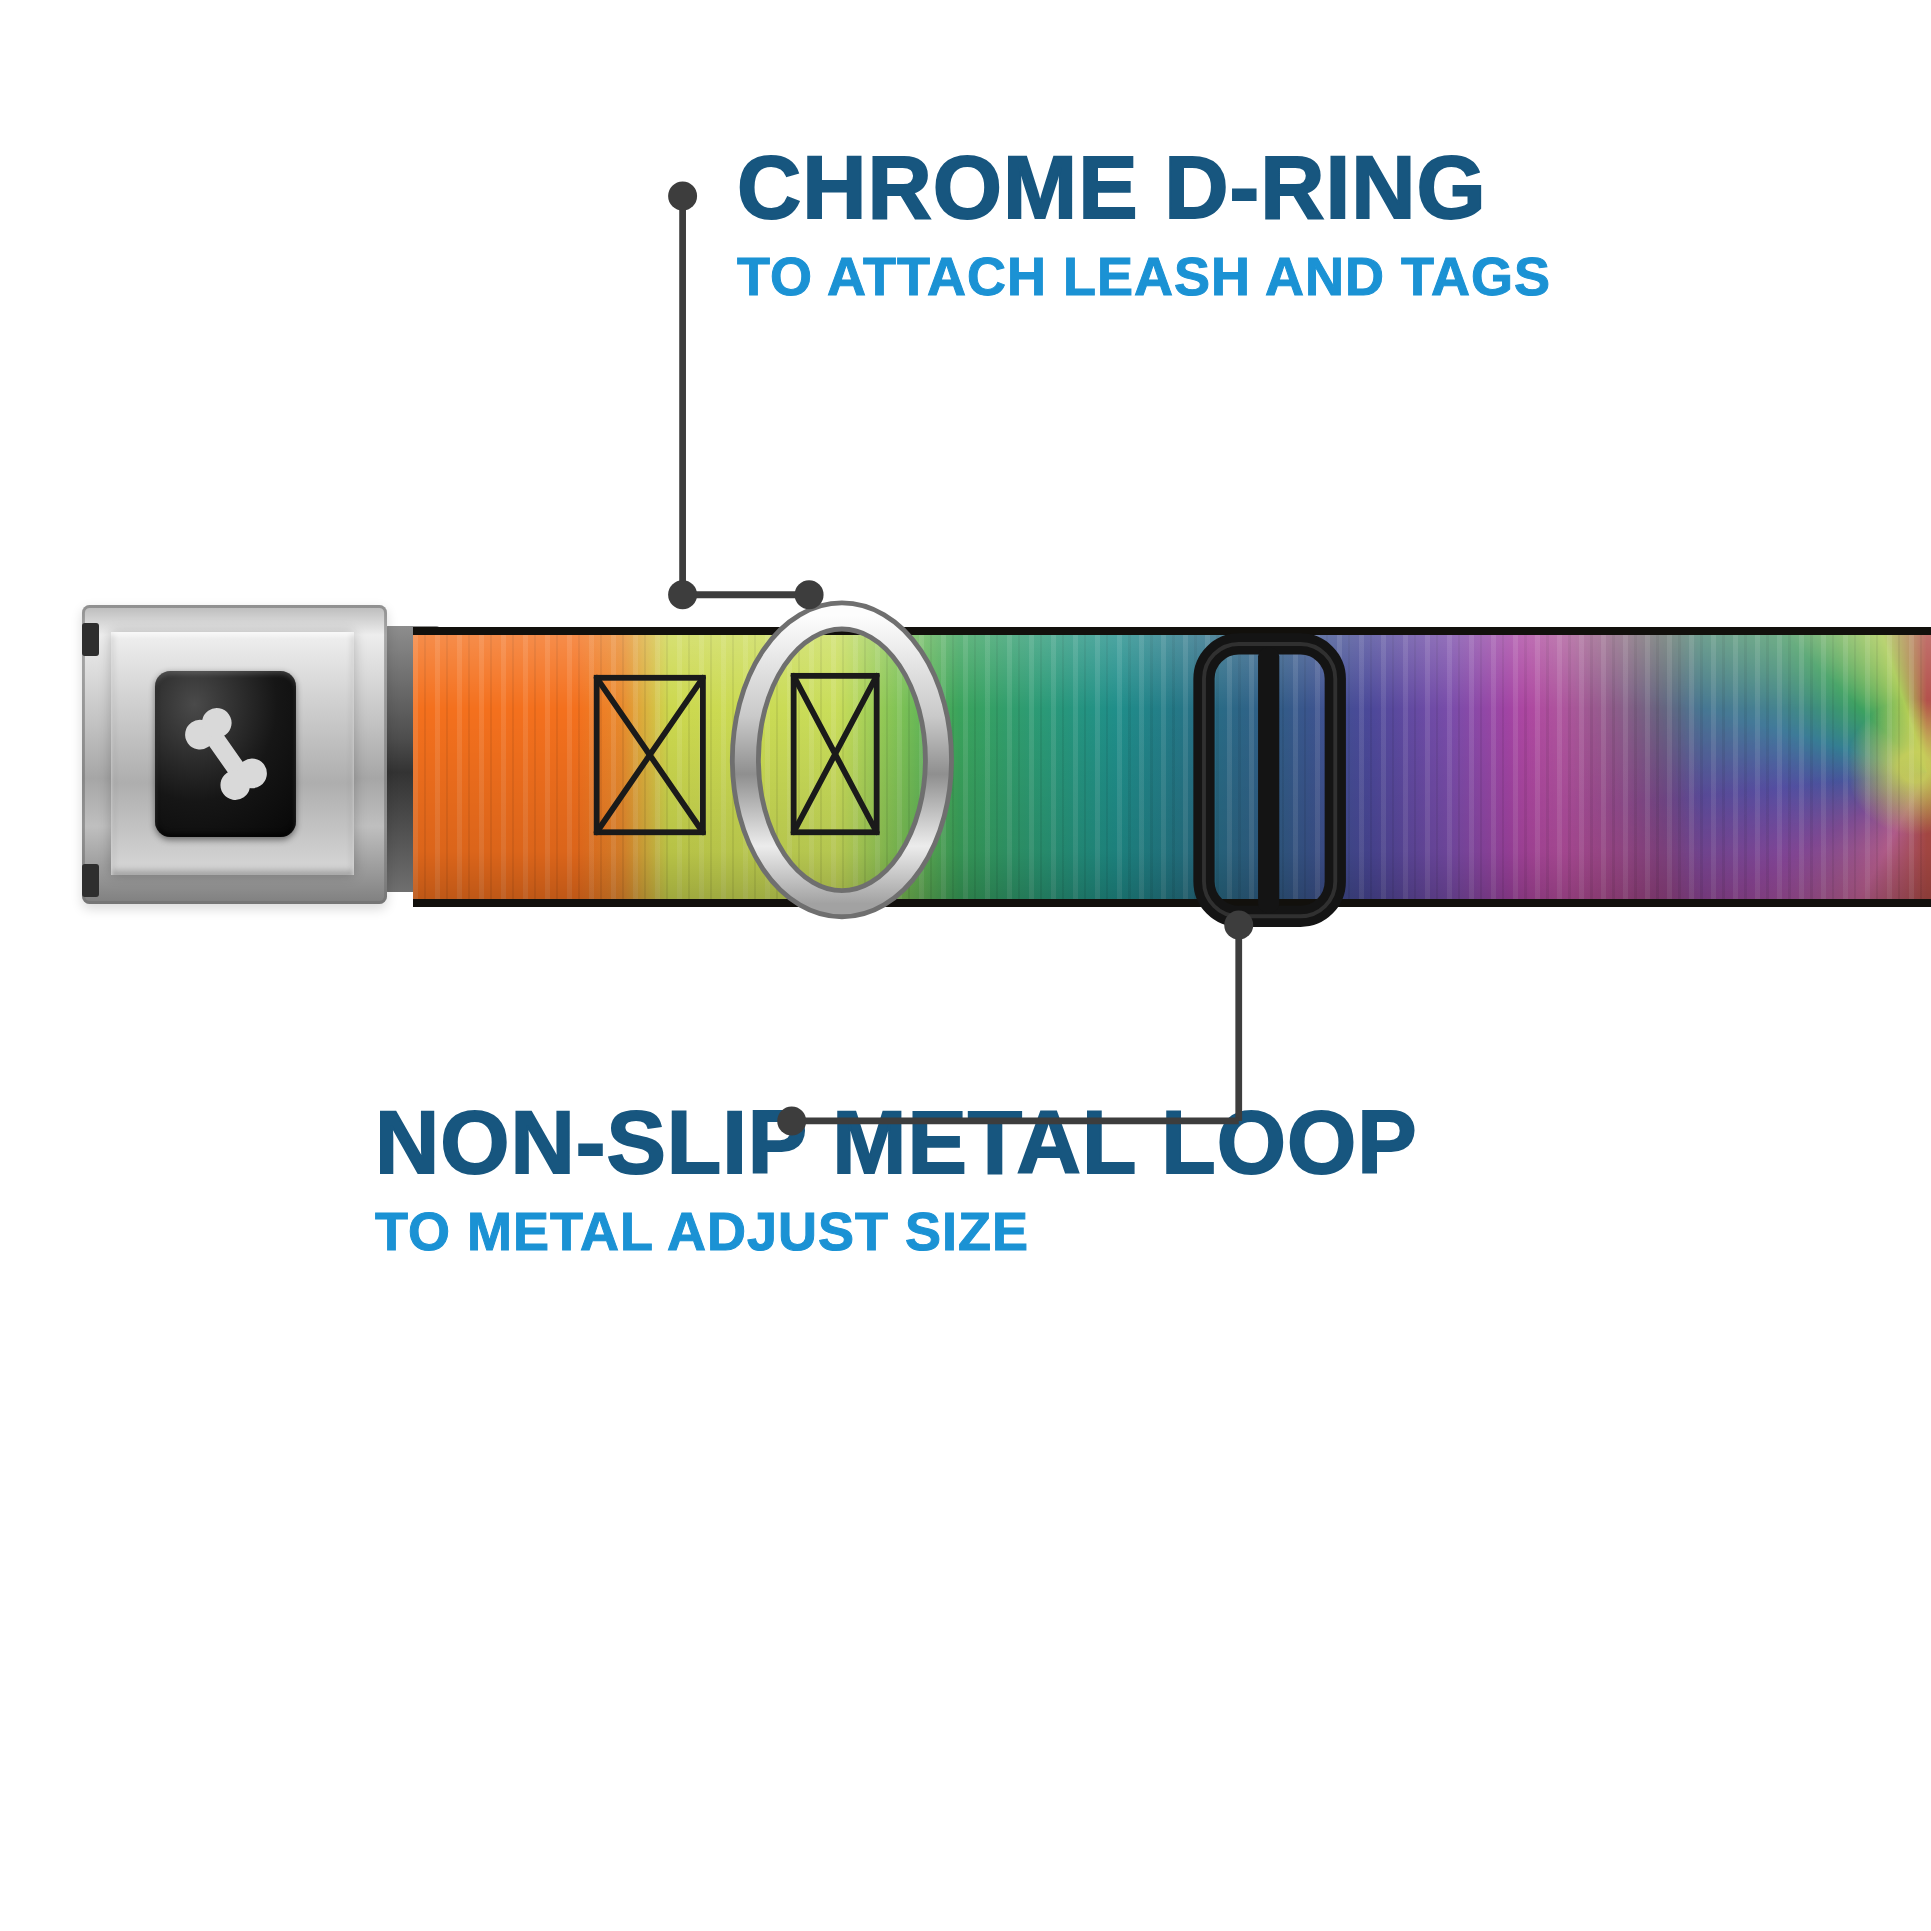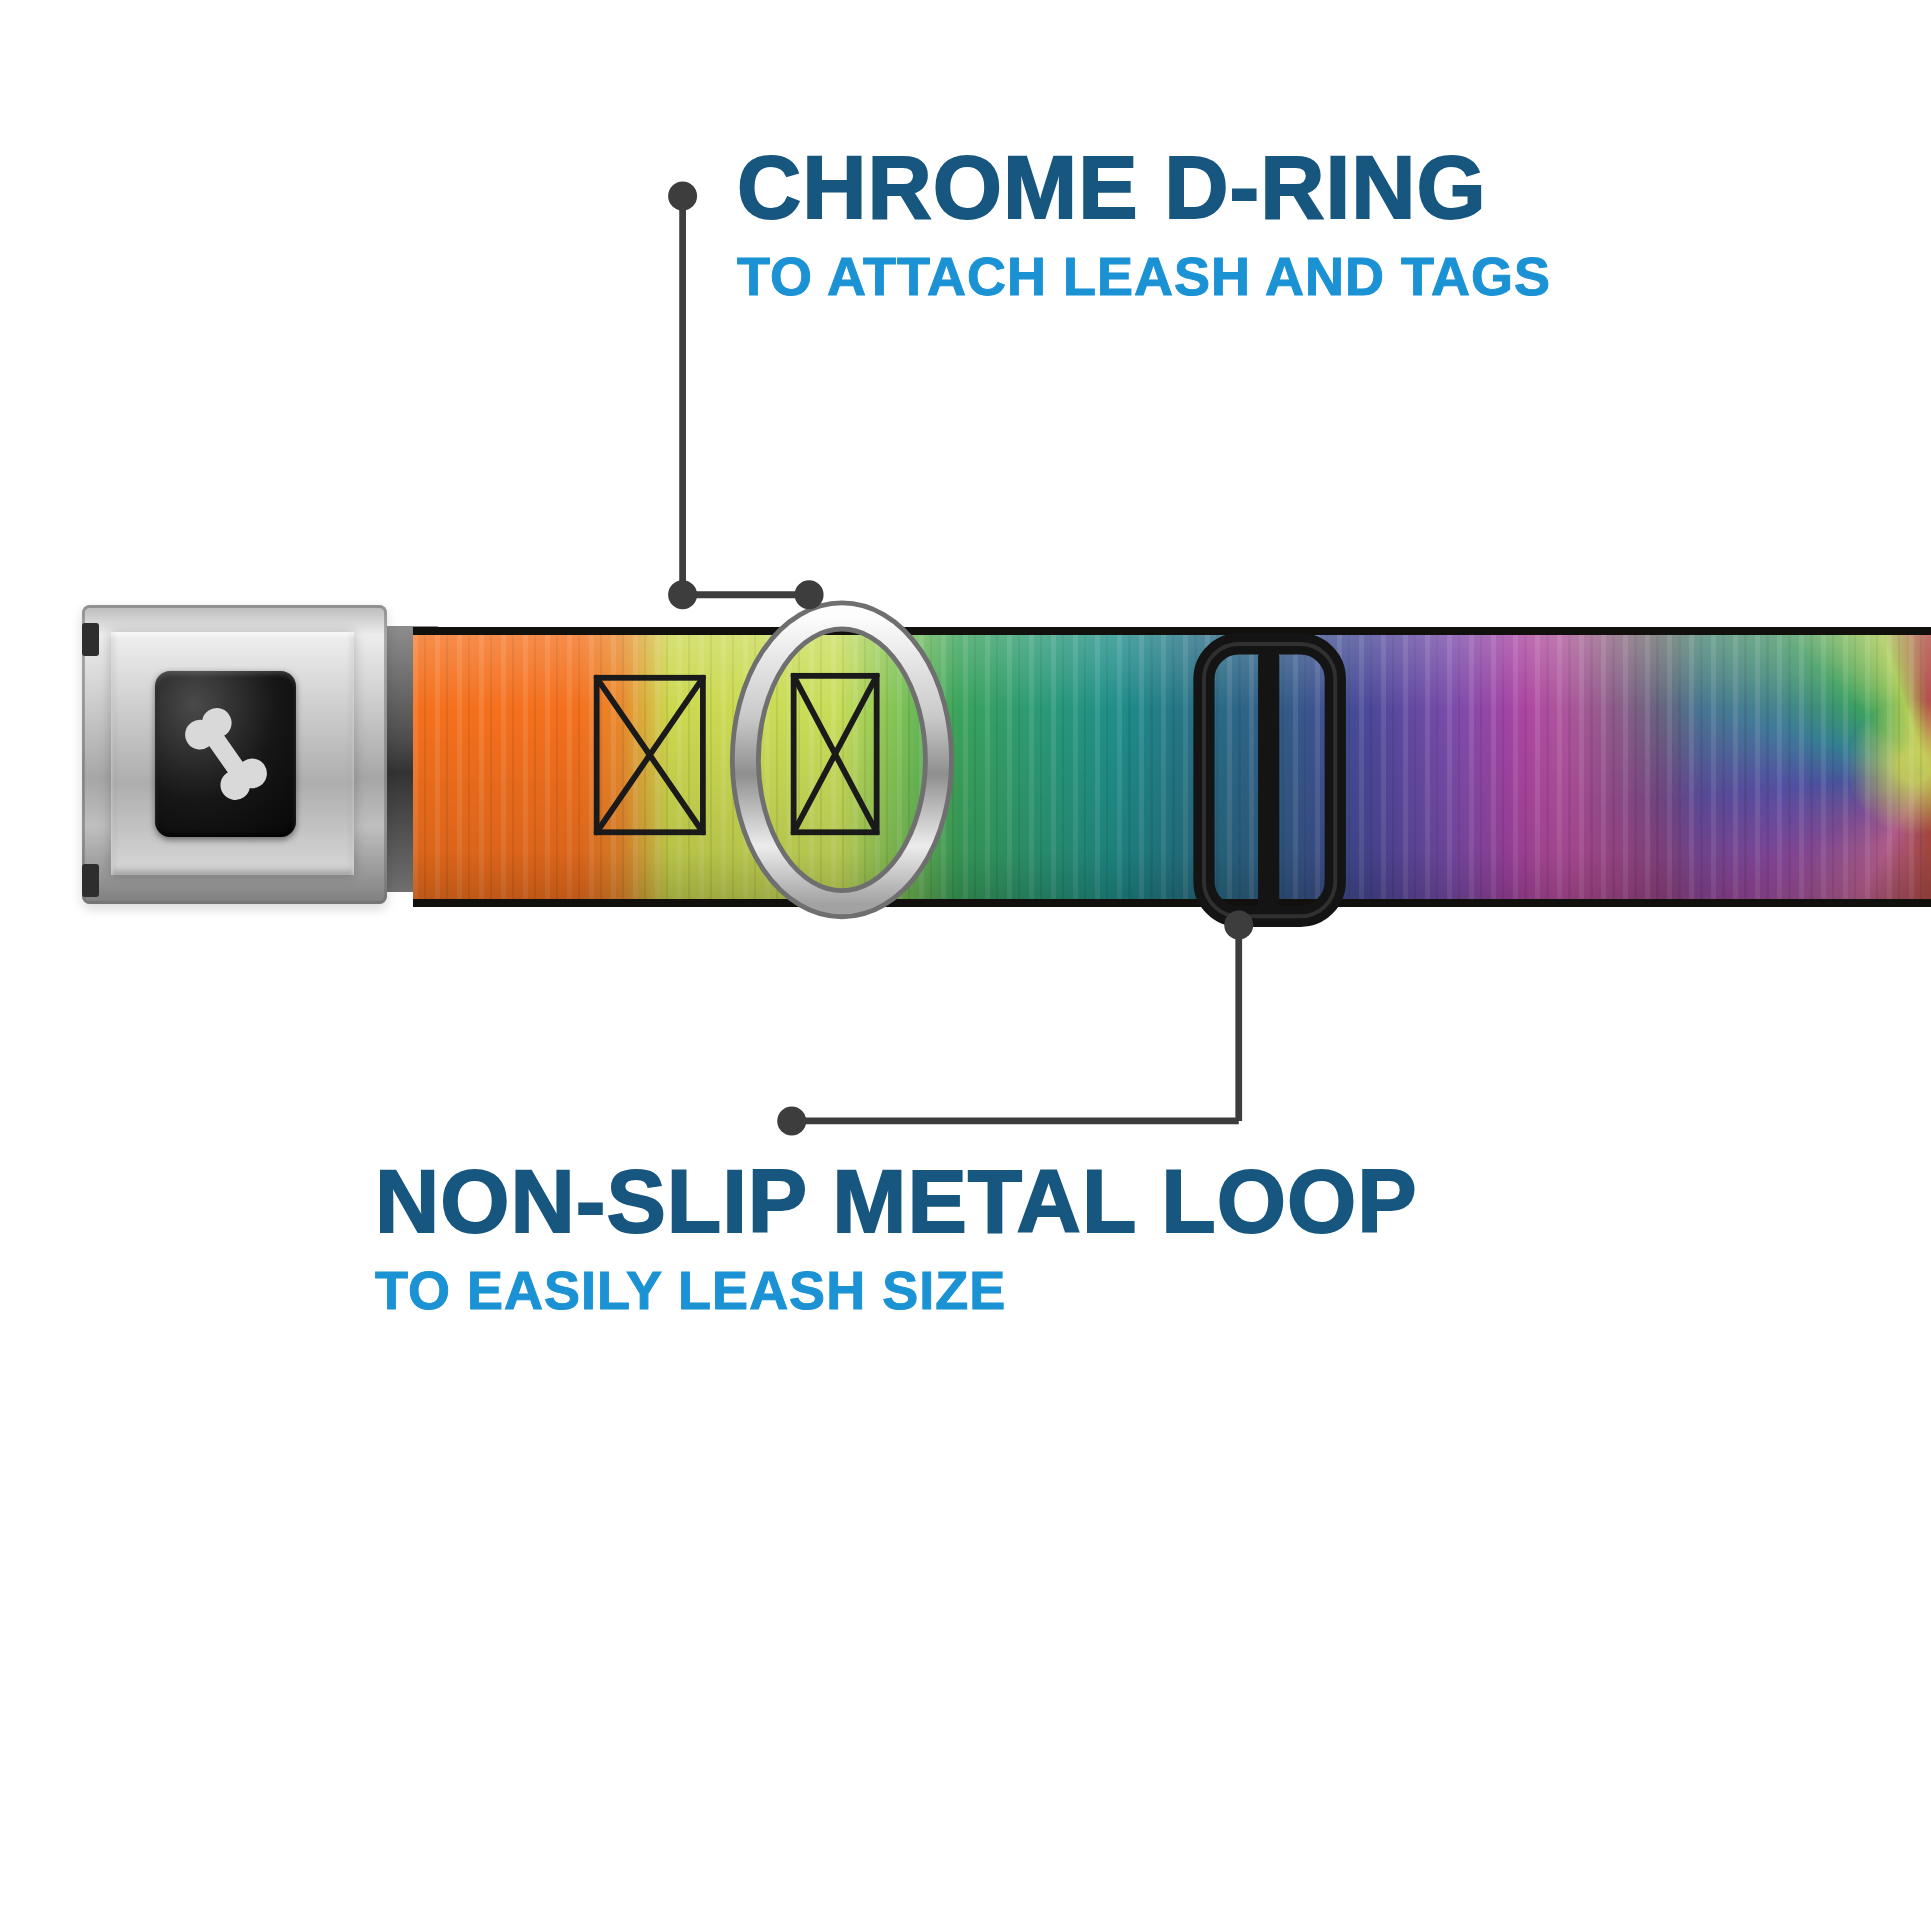--- a/index.html
+++ b/index.html
@@ -11,21 +11,21 @@
   .callout-title{
     font-size:89px;font-weight:700;line-height:1;
     color:#17567f;-webkit-text-stroke:1.9px #17567f;letter-spacing:1px;
   }
   .callout-sub{
     font-size:54px;font-weight:700;line-height:1;
     color:#1b92d4;-webkit-text-stroke:1px #1b92d4;
     margin-top:17.4px;letter-spacing:1px;
   }
   .annotation-top{left:737px;top:143px;}
-  .annotation-bottom{left:375px;top:1157px;}
+  .annotation-bottom{left:375px;top:1098px;}
 
   
   .lines-svg{position:absolute;left:0;top:0;width:1931px;height:1931px;z-index:7;pointer-events:none;}
 
   
   .latch{
     position:absolute;left:384px;top:626px;width:56px;height:266px;z-index:1;
     background:linear-gradient(180deg,#8d8d8d,#4e4e4e 42%,#333 55%,#6f6f6f);
     border-radius:3.9px;
   }
@@ -91,21 +91,21 @@
 
 <div class="stage">
 
   <div class="annotation annotation-top">
     <div class="callout-title">CHROME D-RING</div>
     <div class="callout-sub">TO ATTACH LEASH AND TAGS</div>
   </div>
 
   <div class="annotation annotation-bottom">
     <div class="callout-title">NON-SLIP METAL LOOP</div>
-    <div class="callout-sub">TO EASILY LEASH SIZE</div>
+    <div class="callout-sub">TO METAL ADJUST SIZE</div>
   </div>
 
   <div class="latch"></div>
 
   <div class="strap">
     <div class="strap-burst"></div>
     <div class="strap-texture"></div>
   </div>
 
   <svg class="hardware-svg" viewBox="0 0 2000 2000">

